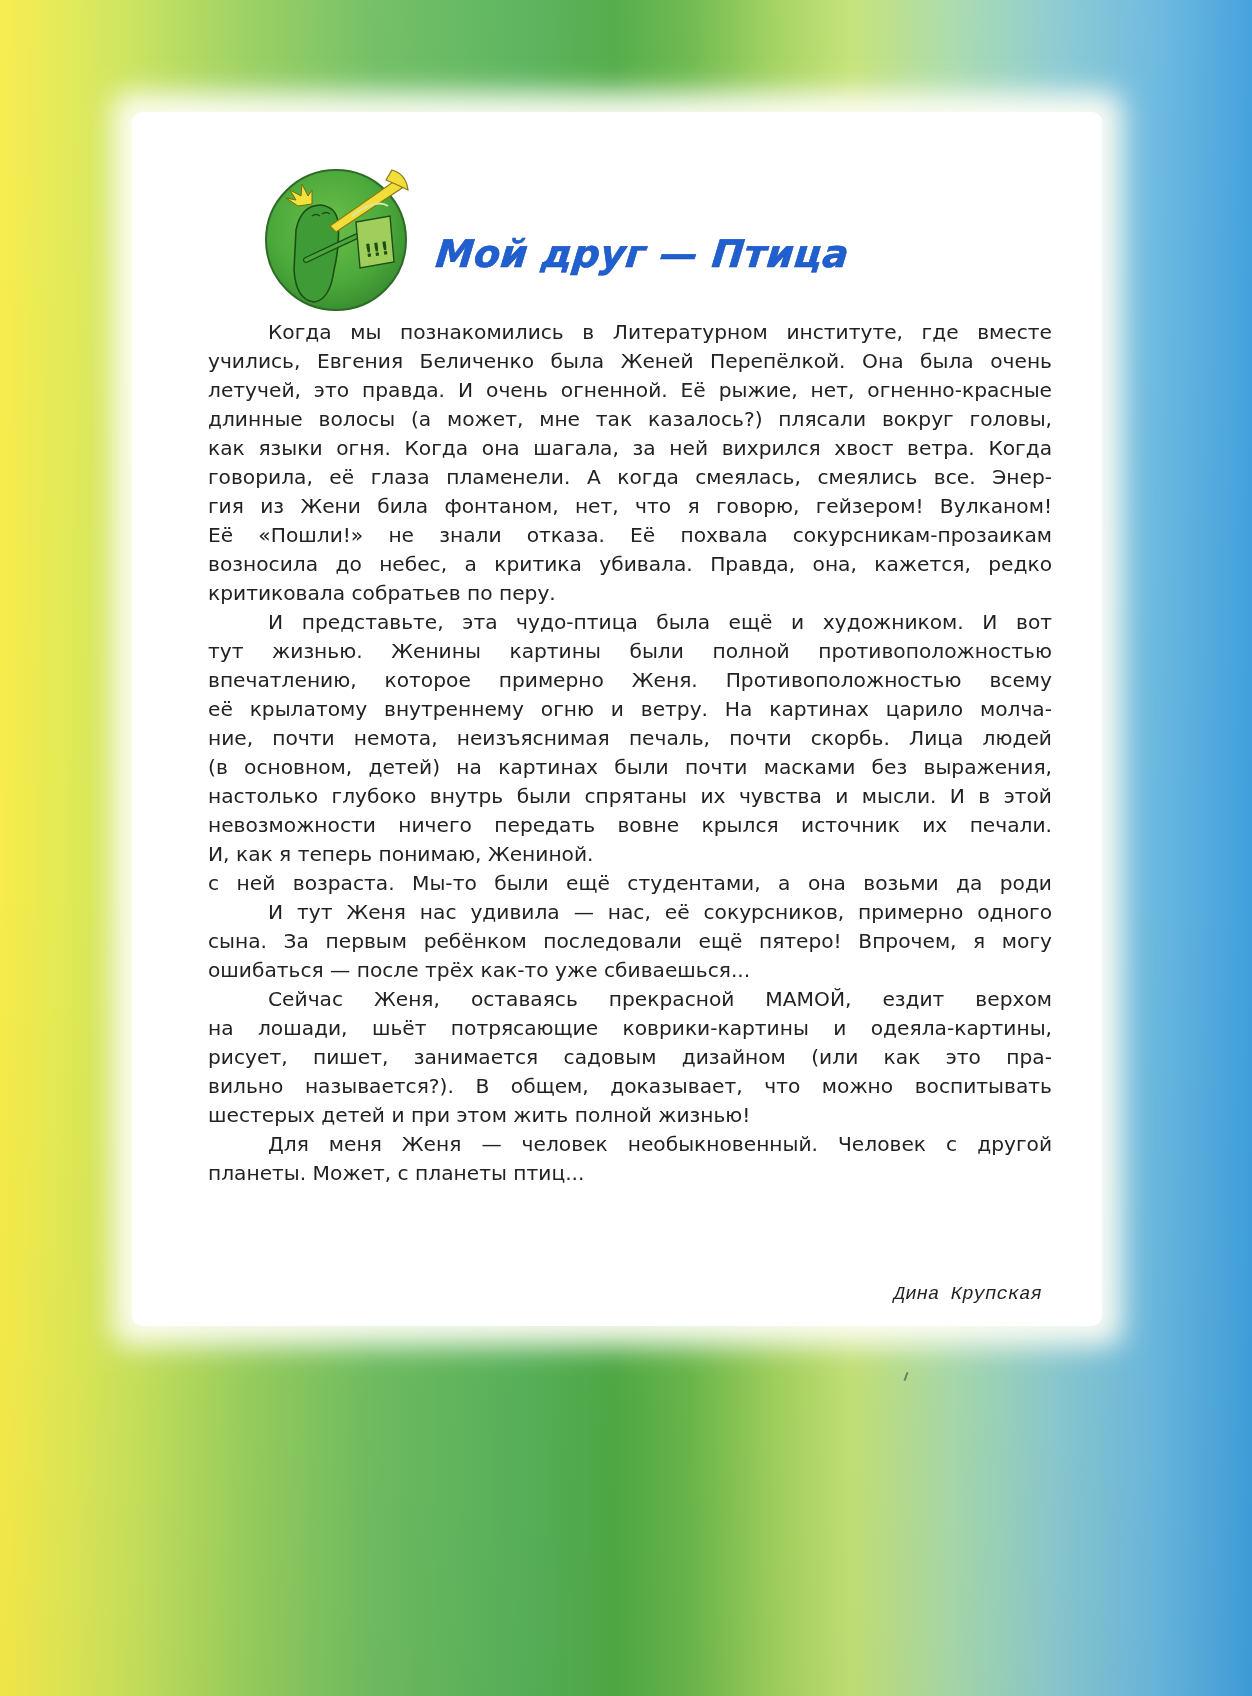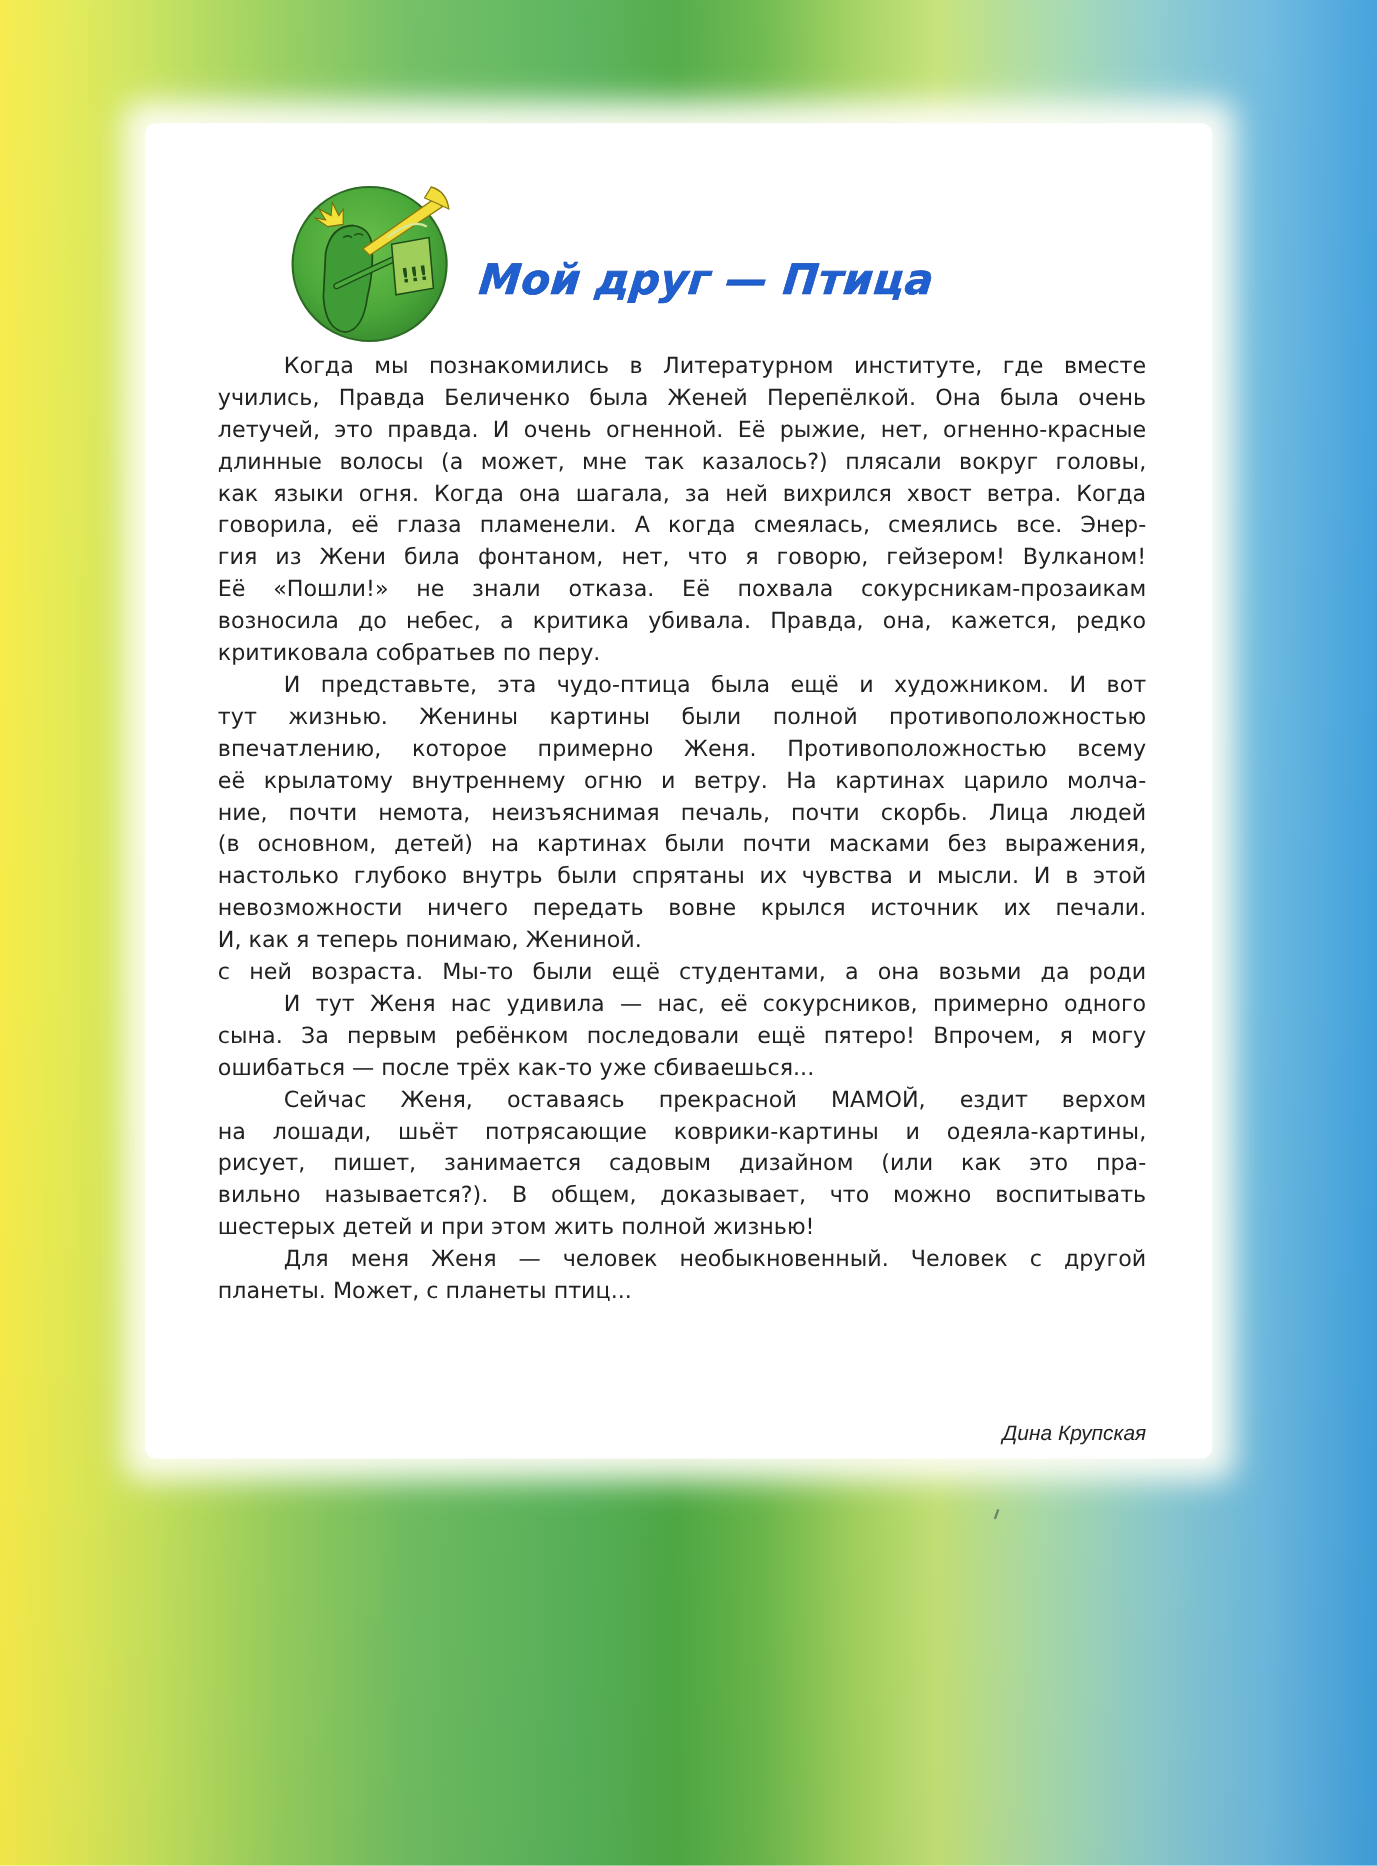--- a/index.html
+++ b/index.html
@@ -73,21 +73,21 @@
       font-style: italic;
       font-size: 38px;
       letter-spacing: 0.5px;
       color: #1f5fd0;
       -webkit-text-stroke: 0.6px #184fb0;
       transform: skewX(-6deg);
       white-space: nowrap;
     }
     .article {
       position: absolute;
-      left: 198px;
+      left: 208px;
       top: 318px;
       width: 844px;
       color: #222222;
       font-family: "DejaVu Sans", sans-serif;
       font-size: 20.2px;
       line-height: 29px;
     }
     .line {
       display: block;
       height: 29px;
@@ -100,26 +100,25 @@
       text-align: center;
       text-align-last: left;
     }
     .line.indent {
       padding-left: 60px;
     }
     .signature {
       position: absolute;
       right: 210px;
       top: 1283px;
-      font-family: Liberation Sans, sans-serif;
+      font-family: Liberation Mono, monospace;
       font-style: italic;
       font-size: 19px;
       color: #222222;
       white-space: nowrap;
-      margin-top: 10px;
     }
     .speck {
       position: absolute;
       width: 2px;
       height: 9px;
       background: #555;
       transform: rotate(20deg);
       opacity: 0.7;
     }
   </style>
@@ -158,21 +157,21 @@
     <path d="M100 72 L134 66 L138 112 L104 118 Z" fill="#9fcf5a" stroke="#1e4d18" stroke-width="1.4"></path>
     <text x="108" y="106" font-family="DejaVu Sans, sans-serif" font-size="18" font-weight="bold" fill="#1e4d18" transform="rotate(-8 118 96)">!!!</text>
   </svg>
 </div>
 
 <div class="title">Мой друг — Птица</div>
 
 <div class="article" id="article">
     <div>
       <span class="line indent">Когда мы познакомились в Литературном институте, где вместе</span>
-      <span class="line">учились, Правда Беличенко была Женей Перепёлкой. Она была очень</span>
+      <span class="line">учились, Евгения Беличенко была Женей Перепёлкой. Она была очень</span>
       <span class="line">летучей, это правда. И очень огненной. Её рыжие, нет, огненно-красные</span>
       <span class="line">длинные волосы (а может, мне так казалось?) плясали вокруг головы,</span>
       <span class="line">как языки огня. Когда она шагала, за ней вихрился хвост ветра. Когда</span>
       <span class="line">говорила, её глаза пламенели. А когда смеялась, смеялись все. Энер-</span>
       <span class="line">гия из Жени била фонтаном, нет, что я говорю, гейзером! Вулканом!</span>
       <span class="line">Её «Пошли!» не знали отказа. Её похвала сокурсникам-прозаикам</span>
       <span class="line">возносила до небес, а критика убивала. Правда, она, кажется, редко</span>
       <span class="line last">критиковала собратьев по перу.</span>
     </div>
     <div>

